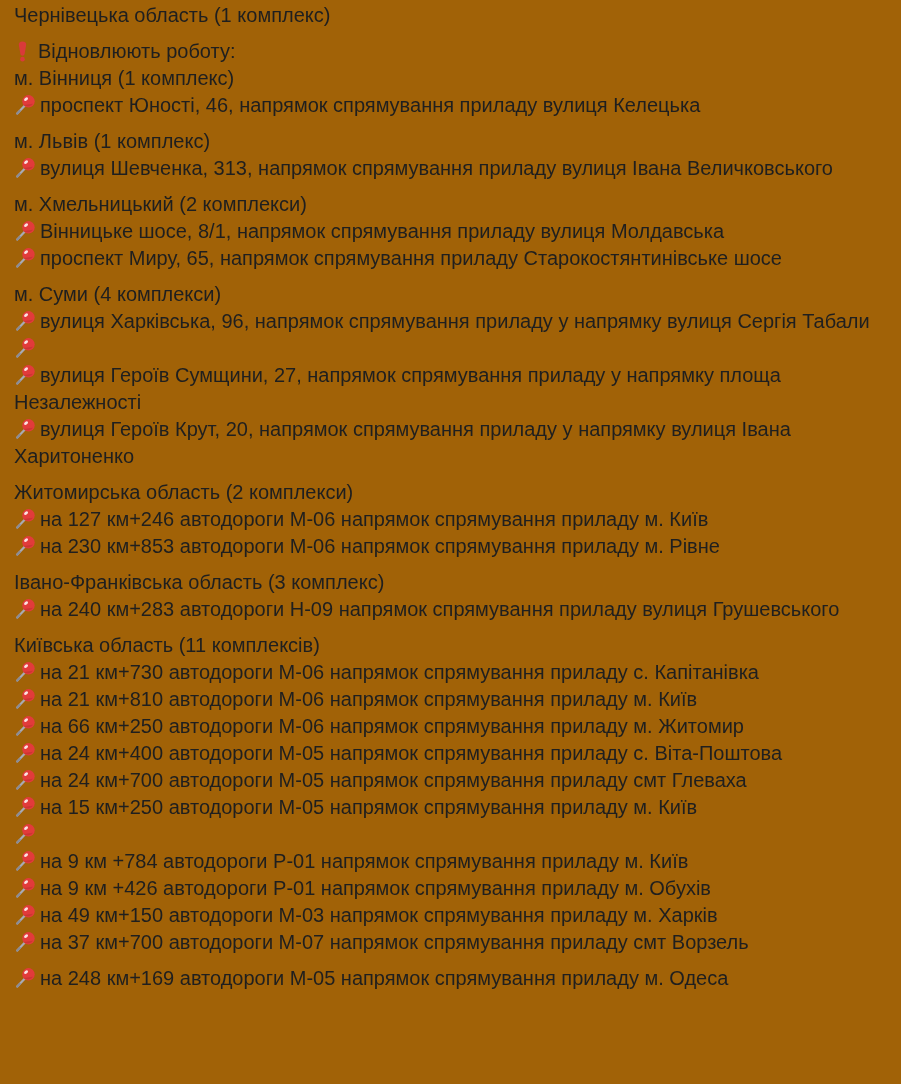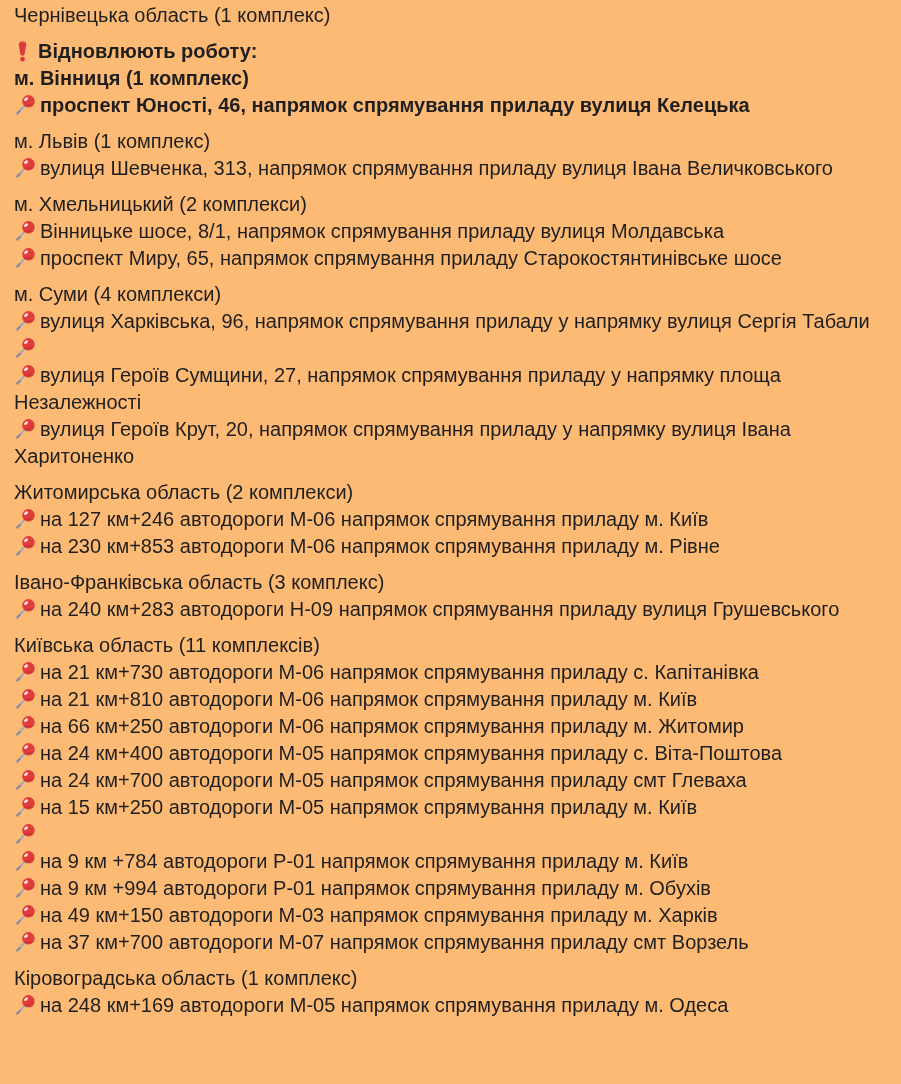--- a/index.html
+++ b/index.html
@@ -12,28 +12,27 @@
     height: 1084px;
     overflow: hidden;
     font-family: "Liberation Sans", "DejaVu Sans", sans-serif;
     color: #1f1f1f;
   }
   .page {
     box-sizing: border-box;
     width: 901px;
     height: 1084px;
     padding: 2px 8px 0 14px;
-    background: #fdba74;
+    background: #a16207;
   }
   .block {
     margin: 0 0 9px 0;
   }
   .block.with-alert {
     margin-top: 5px;
-    font-weight: bold;
   }
   .line {
     font-size: 20px;
     line-height: 27px;
     letter-spacing: 0;
   }
   .pin-icon {
     width: 23px;
     height: 23px;
     vertical-align: -4px;
@@ -210,38 +209,37 @@
             <circle cx="15.1" cy="8.7" r="6.5" fill="#e23b3b"></circle>
             <path d="M10.2 12.4 a6.5 6.5 0 0 0 9.5-1.2 l-9.5 1.2z" fill="#b92f2f" opacity="0.55"></path>
             <ellipse cx="12.6" cy="6.3" rx="2.3" ry="1.5" transform="rotate(-38 12.6 6.3)" fill="#ffffff" opacity="0.85"></ellipse>
           </svg><span>на 9 км +784 автодороги Р-01 напрямок спрямування приладу м. Київ</span></div>
         <div class="line"><svg class="pin-icon" viewBox="0 0 24 24" aria-hidden="true">
             <path d="M3.4 21.4 L11.6 12.8" stroke="#a9aab4" stroke-width="2.3" stroke-linecap="round" fill="none"></path>
             <path d="M3.4 21.4 L6 18.7" stroke="#8b8c96" stroke-width="2.3" stroke-linecap="round" fill="none"></path>
             <circle cx="15.1" cy="8.7" r="6.5" fill="#e23b3b"></circle>
             <path d="M10.2 12.4 a6.5 6.5 0 0 0 9.5-1.2 l-9.5 1.2z" fill="#b92f2f" opacity="0.55"></path>
             <ellipse cx="12.6" cy="6.3" rx="2.3" ry="1.5" transform="rotate(-38 12.6 6.3)" fill="#ffffff" opacity="0.85"></ellipse>
-          </svg><span>на 9 км +994 автодороги Р-01 напрямок спрямування приладу м. Обухів</span></div>
+          </svg><span>на 9 км +426 автодороги Р-01 напрямок спрямування приладу м. Обухів</span></div>
         <div class="line"><svg class="pin-icon" viewBox="0 0 24 24" aria-hidden="true">
             <path d="M3.4 21.4 L11.6 12.8" stroke="#a9aab4" stroke-width="2.3" stroke-linecap="round" fill="none"></path>
             <path d="M3.4 21.4 L6 18.7" stroke="#8b8c96" stroke-width="2.3" stroke-linecap="round" fill="none"></path>
             <circle cx="15.1" cy="8.7" r="6.5" fill="#e23b3b"></circle>
             <path d="M10.2 12.4 a6.5 6.5 0 0 0 9.5-1.2 l-9.5 1.2z" fill="#b92f2f" opacity="0.55"></path>
             <ellipse cx="12.6" cy="6.3" rx="2.3" ry="1.5" transform="rotate(-38 12.6 6.3)" fill="#ffffff" opacity="0.85"></ellipse>
           </svg><span>на 49 км+150 автодороги М-03 напрямок спрямування приладу м. Харків</span></div>
         <div class="line"><svg class="pin-icon" viewBox="0 0 24 24" aria-hidden="true">
             <path d="M3.4 21.4 L11.6 12.8" stroke="#a9aab4" stroke-width="2.3" stroke-linecap="round" fill="none"></path>
             <path d="M3.4 21.4 L6 18.7" stroke="#8b8c96" stroke-width="2.3" stroke-linecap="round" fill="none"></path>
             <circle cx="15.1" cy="8.7" r="6.5" fill="#e23b3b"></circle>
             <path d="M10.2 12.4 a6.5 6.5 0 0 0 9.5-1.2 l-9.5 1.2z" fill="#b92f2f" opacity="0.55"></path>
             <ellipse cx="12.6" cy="6.3" rx="2.3" ry="1.5" transform="rotate(-38 12.6 6.3)" fill="#ffffff" opacity="0.85"></ellipse>
           </svg><span>на 37 км+700 автодороги М-07 напрямок спрямування приладу смт Ворзель</span></div>
       </div>
       <div class="block">
-        <div class="line">Кіровоградська область (1 комплекс)</div>
         <div class="line"><svg class="pin-icon" viewBox="0 0 24 24" aria-hidden="true">
             <path d="M3.4 21.4 L11.6 12.8" stroke="#a9aab4" stroke-width="2.3" stroke-linecap="round" fill="none"></path>
             <path d="M3.4 21.4 L6 18.7" stroke="#8b8c96" stroke-width="2.3" stroke-linecap="round" fill="none"></path>
             <circle cx="15.1" cy="8.7" r="6.5" fill="#e23b3b"></circle>
             <path d="M10.2 12.4 a6.5 6.5 0 0 0 9.5-1.2 l-9.5 1.2z" fill="#b92f2f" opacity="0.55"></path>
             <ellipse cx="12.6" cy="6.3" rx="2.3" ry="1.5" transform="rotate(-38 12.6 6.3)" fill="#ffffff" opacity="0.85"></ellipse>
           </svg><span>на 248 км+169 автодороги М-05 напрямок спрямування приладу м. Одеса</span></div>
       </div>
     </div>
 </main>

